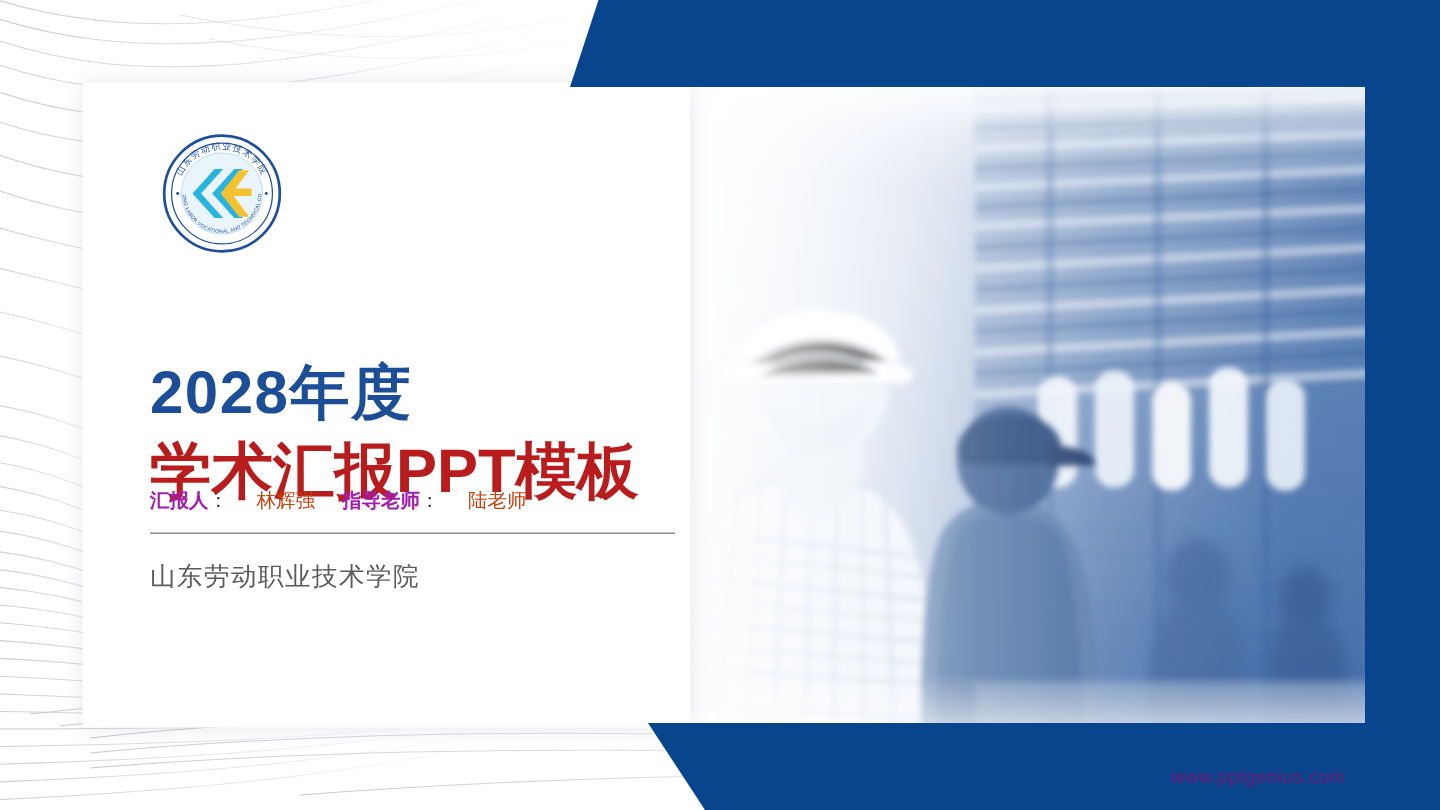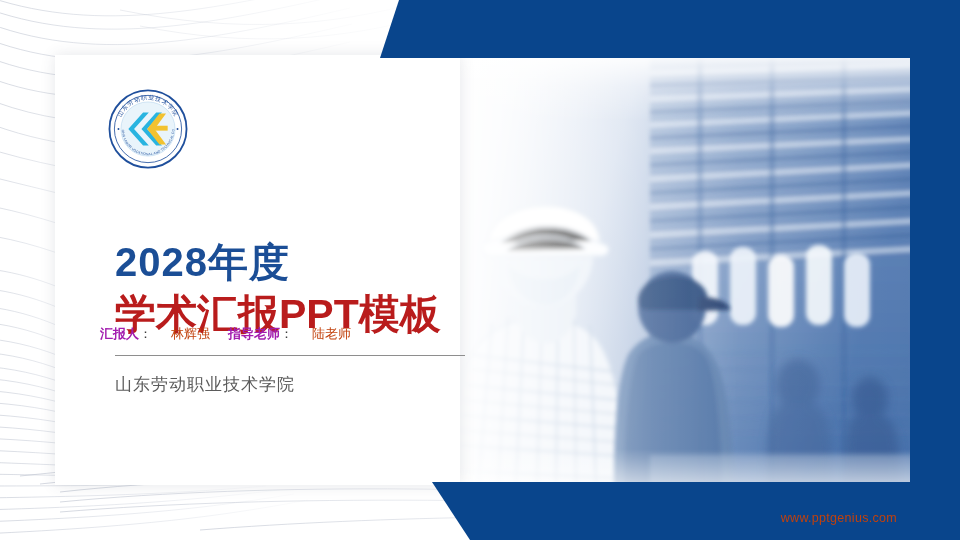--- a/index.html
+++ b/index.html
@@ -83,21 +83,21 @@
     position: absolute;
     left: 52px;
     top: 33px;
     width: 82px;
     height: 82px;
   }
 
   
   .text-block {
     position: absolute;
-    left: 60px;
+    left: 45px;
     top: 185px;
     width: 345px;
   }
   .title-year {
     font-size: 40px;
     font-weight: bold;
     color: #1b4e96;
     letter-spacing: 1px;
     line-height: 1.12;
     margin: 0;
@@ -135,21 +135,21 @@
   }
   .meta b { font-weight: bold; color: #a21caf; }
   .meta .sep { display: inline-block; width: 18px; }
   .meta .val { color: #c2410c; margin-left: 19px; }
 
   
   .watermark {
     position: absolute;
     right: 63px;
     bottom: 15px;
-    color: #c2410c;
+    color: #701a75;
     font-size: 12.5px;
     letter-spacing: 0.3px;
     z-index: 6;
     margin-top: 20px;
   }
 </style>
 </head>
 <body>
 
 <div id="slide">

